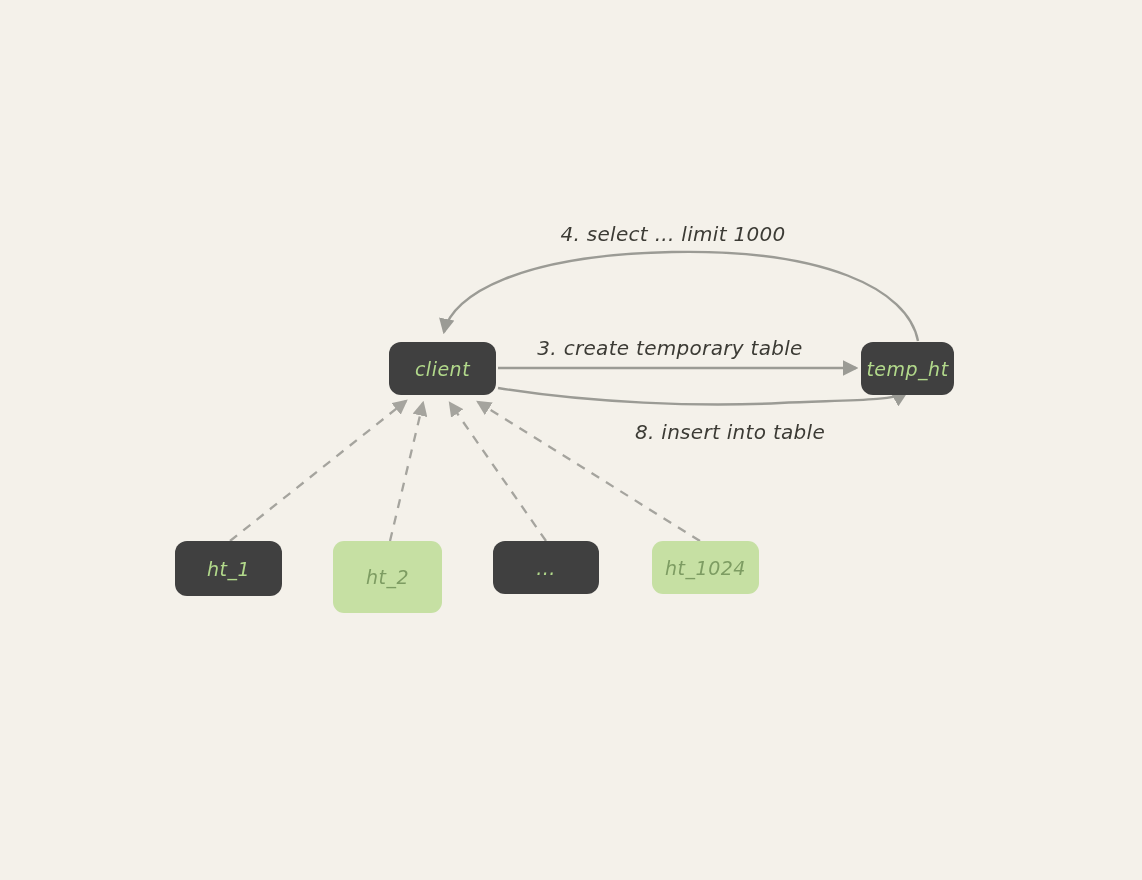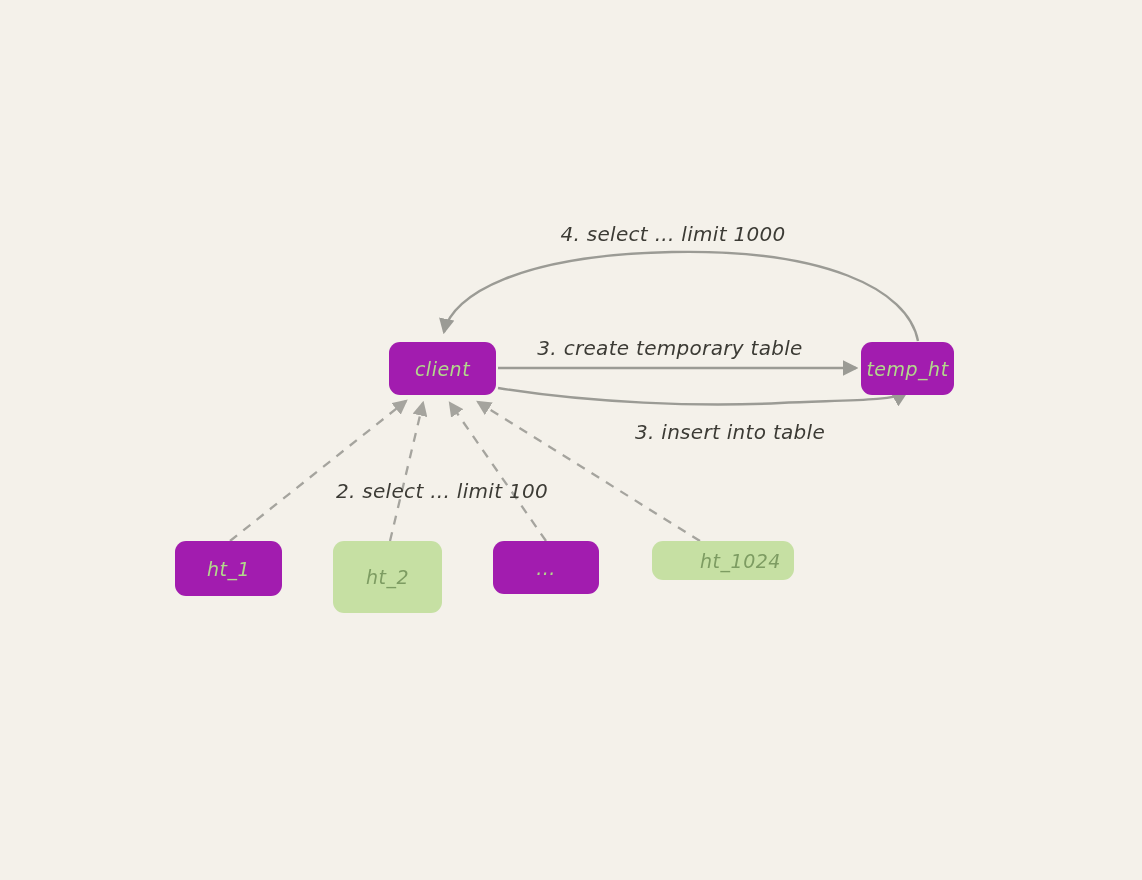--- a/index.html
+++ b/index.html
@@ -19,29 +19,29 @@
   .node {
     position: absolute;
     border-radius: 11px;
     display: flex;
     align-items: center;
     justify-content: center;
     font-style: italic;
     font-size: 19px;
     letter-spacing: 0.5px;
   }
-  .node.dark  { background: #a21caf; color: #b2d98b; }
+  .node.dark  { background: #404040; color: #b2d98b; border-radius: 12px; }
   .node.light { background: #c6e0a3; color: #7d9c62; }
 
   #node-client  { left: 389px; top: 342px; width: 107px; height: 53px; }
   #node-temp-ht { left: 861px; top: 342px; width: 93px; height: 53px; }
   #node-ht-1    { left: 175px; top: 541px; width: 107px; height: 55px; }
   #node-ht-2    { left: 333px; top: 541px; width: 109px; height: 72px; }
   #node-dots    { left: 493px; top: 541px; width: 106px; height: 53px; }
-  #node-ht-1024 { left: 652px; top: 541px; width: 107px; height: 39px; padding-left: 35px; }
+  #node-ht-1024 { left: 652px; top: 541px; width: 107px; height: 53px; }
 
   .step-label {
     position: absolute;
     transform: translateX(-50%);
     white-space: nowrap;
     font-style: italic;
     font-size: 20px;
     color: #3c3b35;
     letter-spacing: 0.3px;
   }
@@ -98,17 +98,16 @@
   </div>
 
   <div class="node light" id="node-ht-1024">
     <span>ht_1024</span>
   </div>
 
   <div class="step-label" id="label-step4">4. select ... limit 1000</div>
 
   <div class="step-label" id="label-step1">3. create temporary table</div>
 
-  <div class="step-label" id="label-step3">3. insert into table</div>
+  <div class="step-label" id="label-step3">8. insert into table</div>
 
-  <div class="step-label" id="label-step2">2. select ... limit 100</div>
 
 </div>
 
 </body></html>

